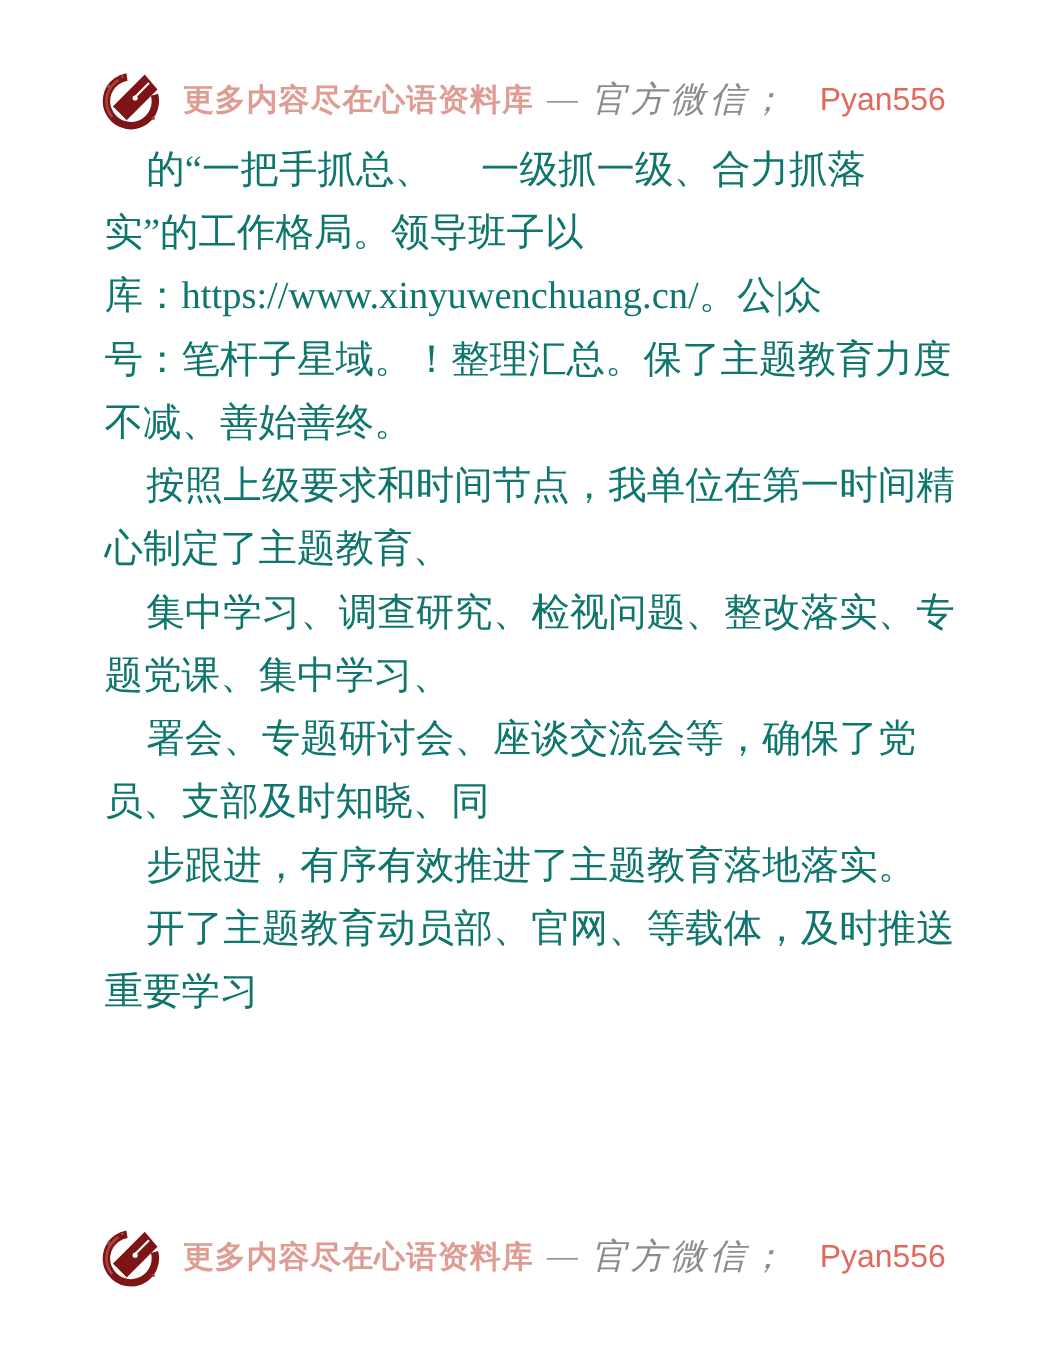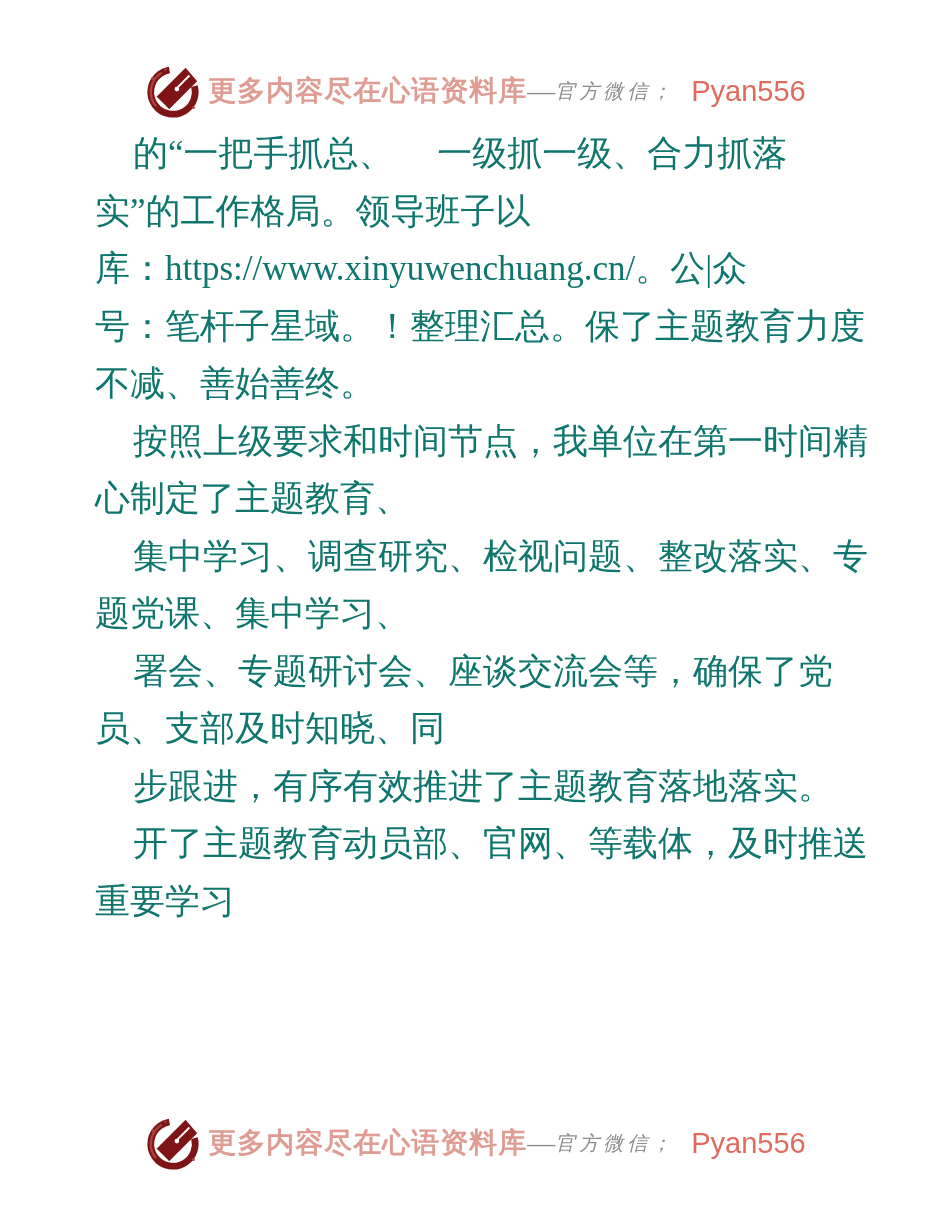--- a/index.html
+++ b/index.html
@@ -6,31 +6,32 @@
   body{
     width:950px;height:1230px;position:relative;background:#ffffff;
     font-family:"Liberation Serif","DejaVu Serif",serif;
     overflow:hidden;
   }
   
   .brand-bar{
     position:absolute;left:0;width:950px;height:62px;
     display:flex;align-items:center;justify-content:center;
     white-space:nowrap;
+    gap:12px;
   }
   .brand-bar.top{top:60px;}
   .brand-bar.bottom{top:1112px;}
   .brand-logo{width:58px;height:58px;flex:0 0 auto;margin-right:6px;}
   .brand-text{
     font-size:28px;letter-spacing:1px;color:#DE9C92;
     font-weight:bold;
   }
   .brand-dash{color:#8C8C8C;font-weight:normal;font-size:28px;}
   .brand-wechat{
-    color:#8C8C8C;font-size:20px;font-style:italic;font-weight:normal;
+    color:#8C8C8C;font-size:32px;font-style:italic;font-weight:normal;
     letter-spacing:4px;
   }
   .brand-id{
     color:#E06A5E;font-size:29px;font-weight:normal;
     font-family:"Liberation Sans","DejaVu Sans",sans-serif;
     letter-spacing:0px;margin-left:16px;
   }
   
   .doc-body{
     position:absolute;left:95px;top:125px;width:770px;

